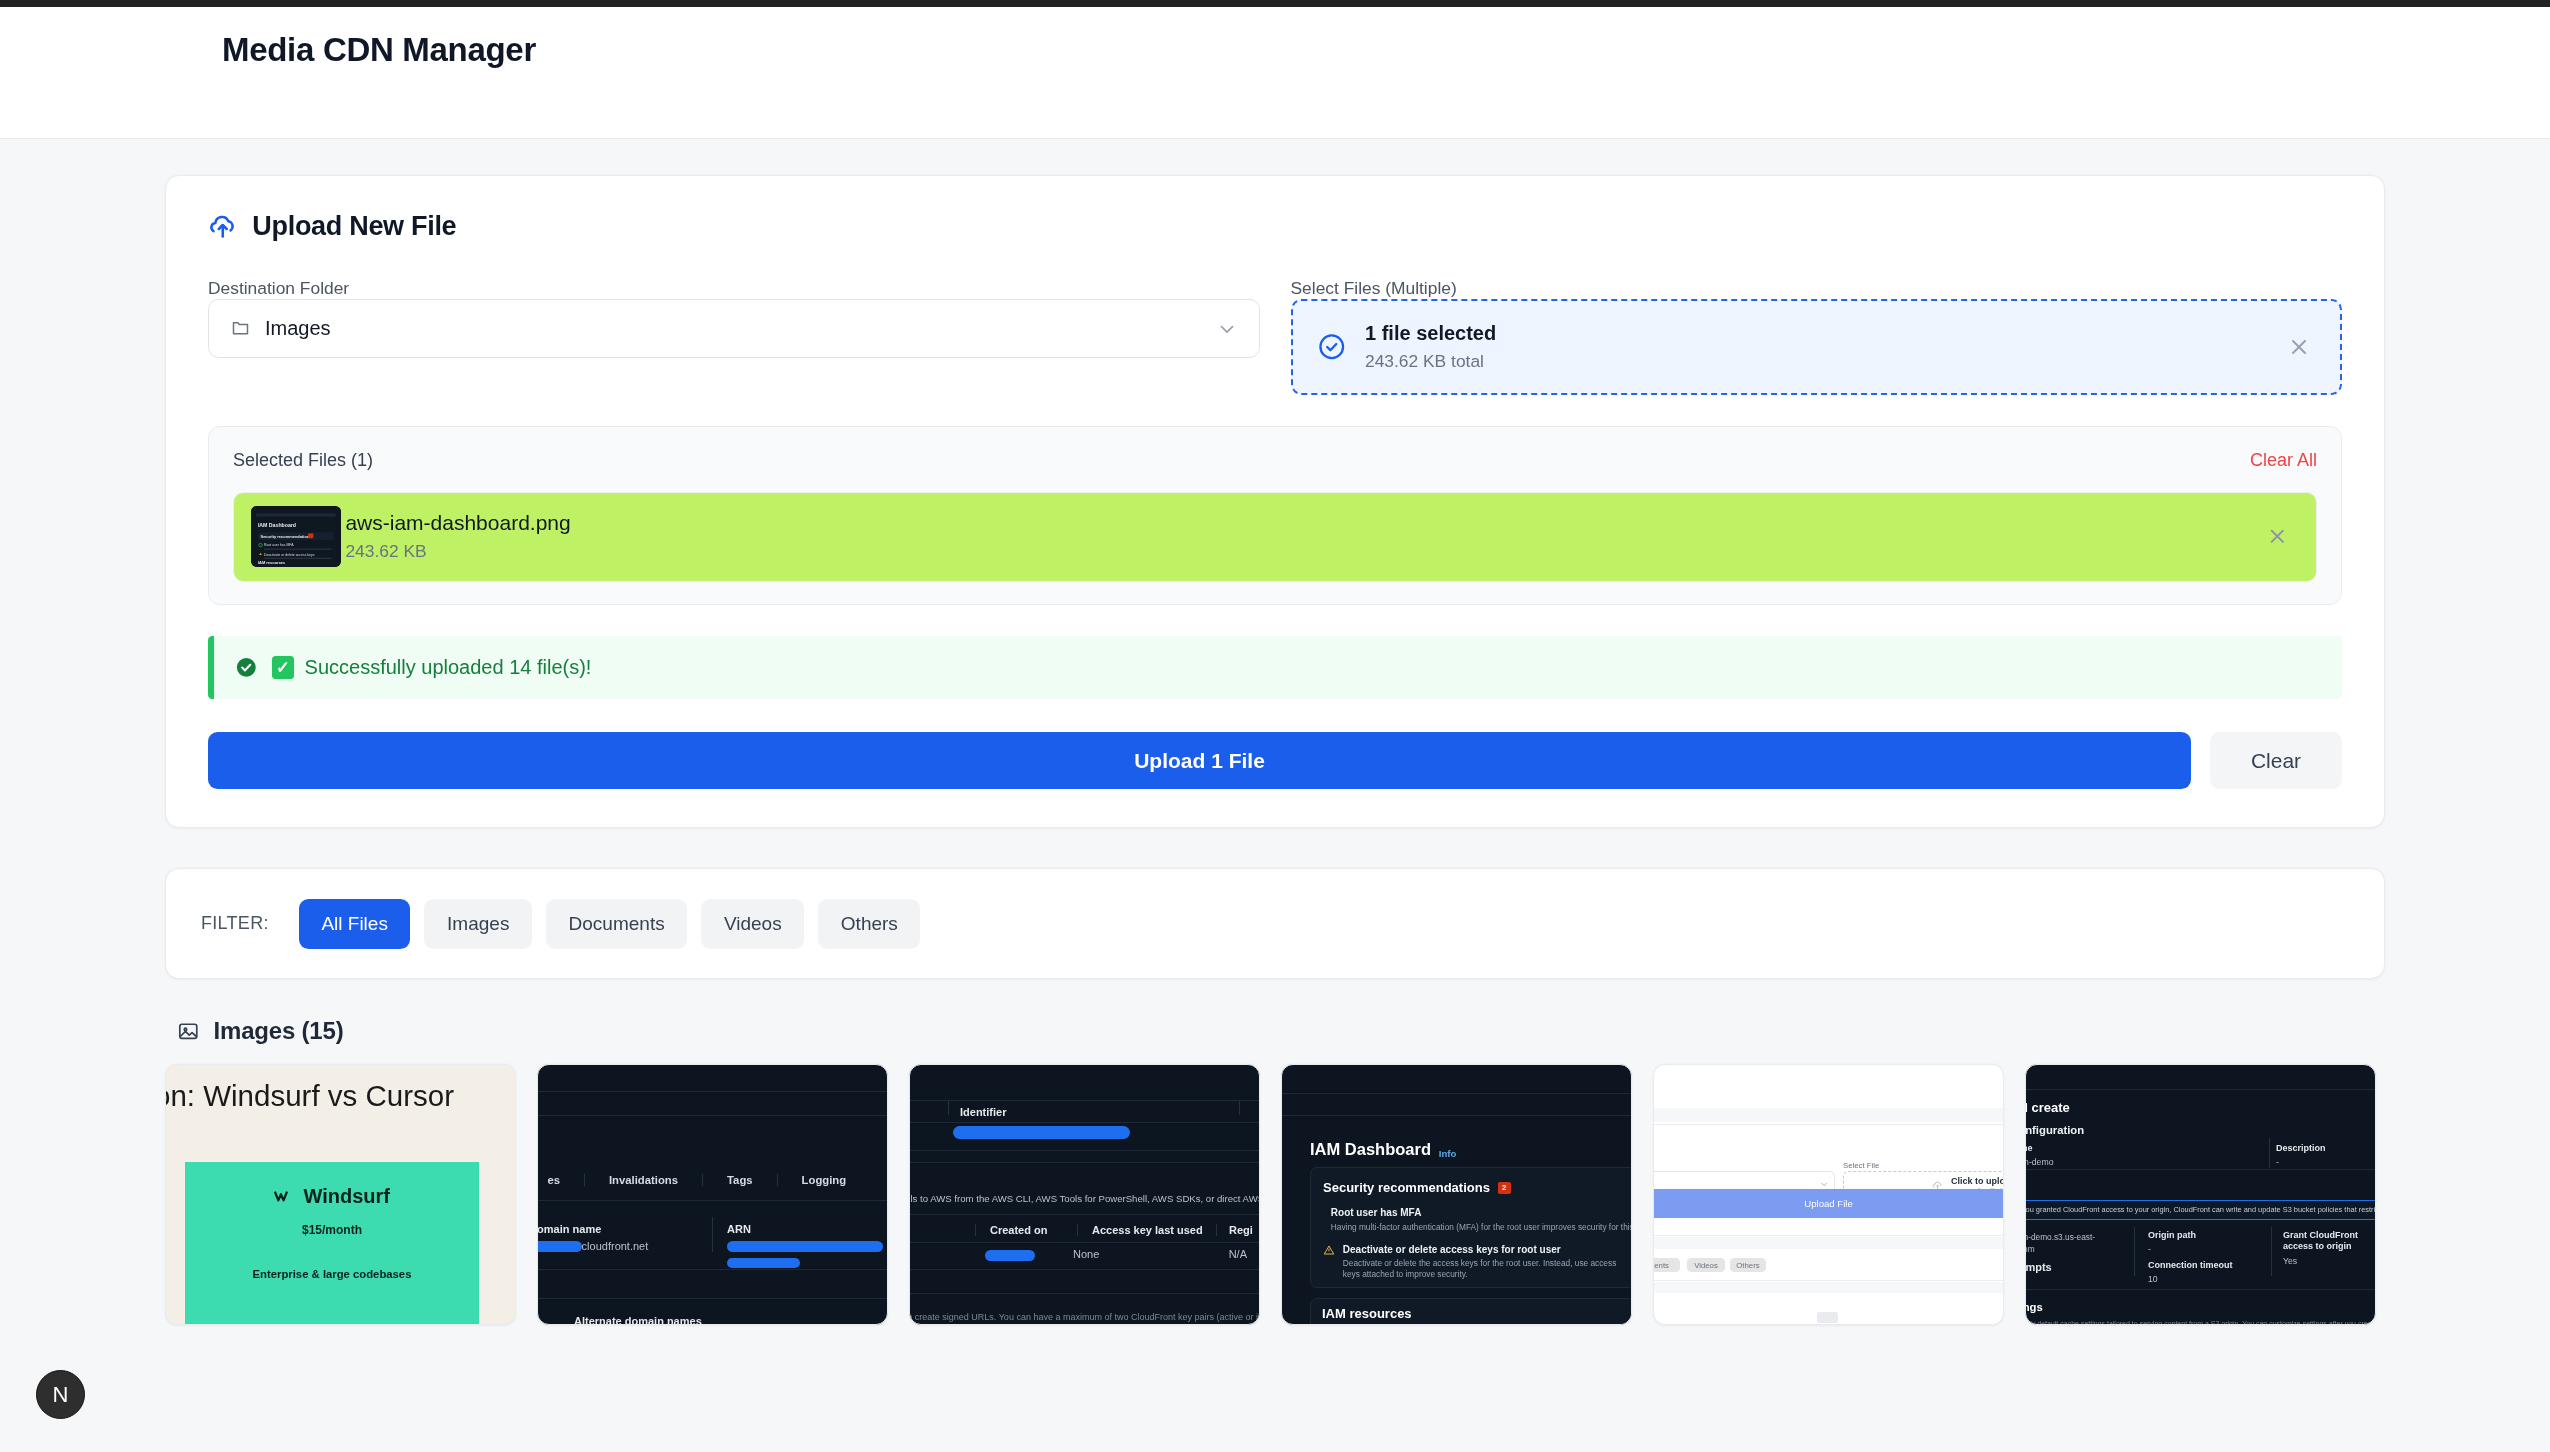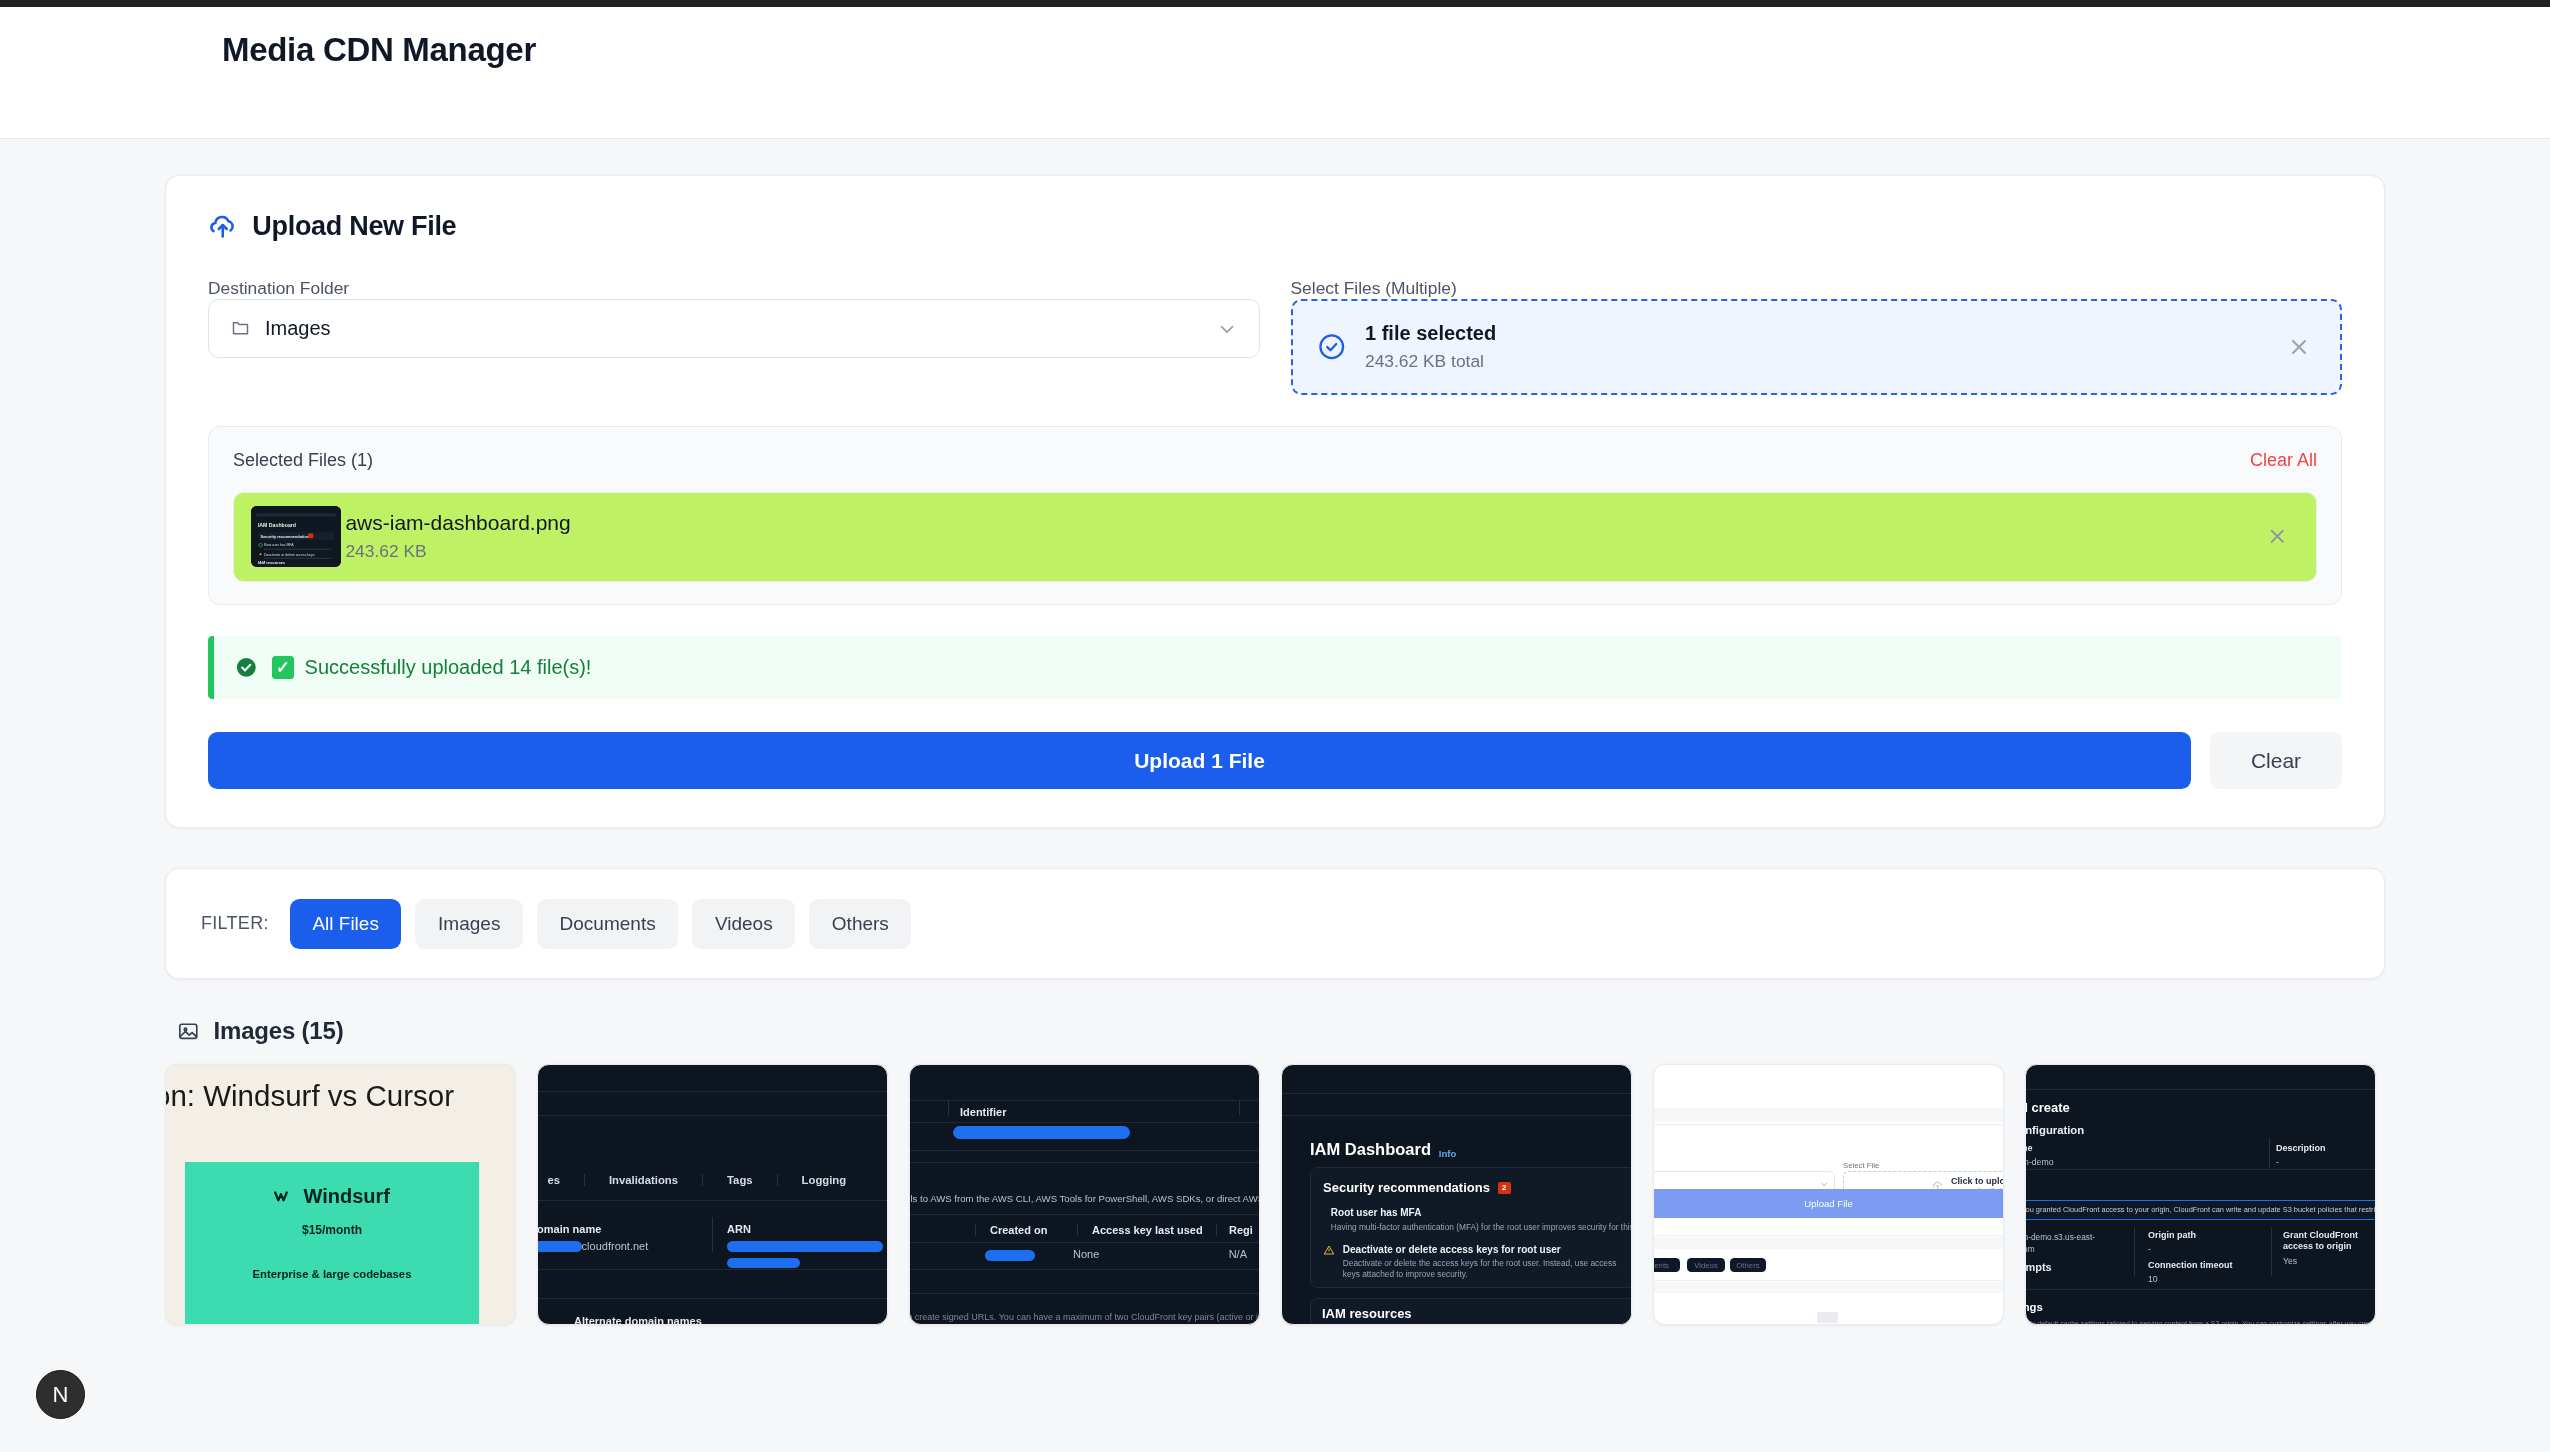--- a/index.html
+++ b/index.html
@@ -115,21 +115,21 @@
     font-size: 21px; font-weight: bold; display: flex; align-items: center; justify-content: center;
     border: none; cursor: pointer; font-family: inherit;
   }
   .btn-clear {
     width: 132px; height: 57px; border-radius: 9.6px; background: #f4f5f7; color: #374151;
     font-size: 21px; display: flex; align-items: center; justify-content: center;
     border: none; cursor: pointer; font-family: inherit;
   }
 
   
-  .filter-card { margin-top: 40px; padding: 29.5px 35px; display: flex; align-items: center; gap: 21px; }
+  .filter-card { margin-top: 40px; padding: 29.5px 35px; display: flex; align-items: center; gap: 30px; }
   .filter-label { font-size: 18px; color: #4b5563; letter-spacing: 0.3px; }
   .chip {
     height: 50px; padding: 0 22.6px; border-radius: 9.6px; background: #f2f3f5;
     color: #374151; font-size: 19px; display: inline-flex; align-items: center;
     border: none; cursor: pointer; font-family: inherit;
   }
   .chip.active { background: #1a5eeb; color: #ffffff; font-weight: normal; }
   .chips { display: flex; gap: 14px; }
 
   
@@ -173,21 +173,21 @@
   
   .t5 { background: #ffffff; }
   .t5 .strip { position: absolute; left: 0; right: 0; background: #f6f7f9; }
   .t5 .line { position: absolute; left: 0; right: 0; height: 0.9px; background: #ebedf0; }
   .t5 .selbox { position: absolute; border: 0.9px solid #e3e6ea; border-radius: 5.2px; background: #fff; }
   .t5 .dashbox { position: absolute; border: 0.9px dashed #c6cbd2; border-radius: 5.2px; }
   .t5 .upbtn {
     position: absolute; background: #7b9cf0; color: #fff; font-size: 9.6px;
     display: flex; align-items: center; justify-content: center;
   }
-  .t5 .mchip { position: absolute; background: #0f172a; border-radius: 4.3px; font-size: 7.8px; color: #6b7280;
+  .t5 .mchip { position: absolute; background: #e5e5e5; border-radius: 4.3px; font-size: 7.8px; color: #6b7280;
                display:flex; align-items:center; justify-content:center; }
 
   
   .next-badge {
     position: fixed; left: 36px; bottom: 33px; width: 49px; height: 49px; border-radius: 50%;
     background: #2e2e2e; border: 1.7px solid #141414; color: #ffffff;
     display: flex; align-items: center; justify-content: center;
     font-size: 22px; cursor: pointer;
   }
   svg { display: block; }

